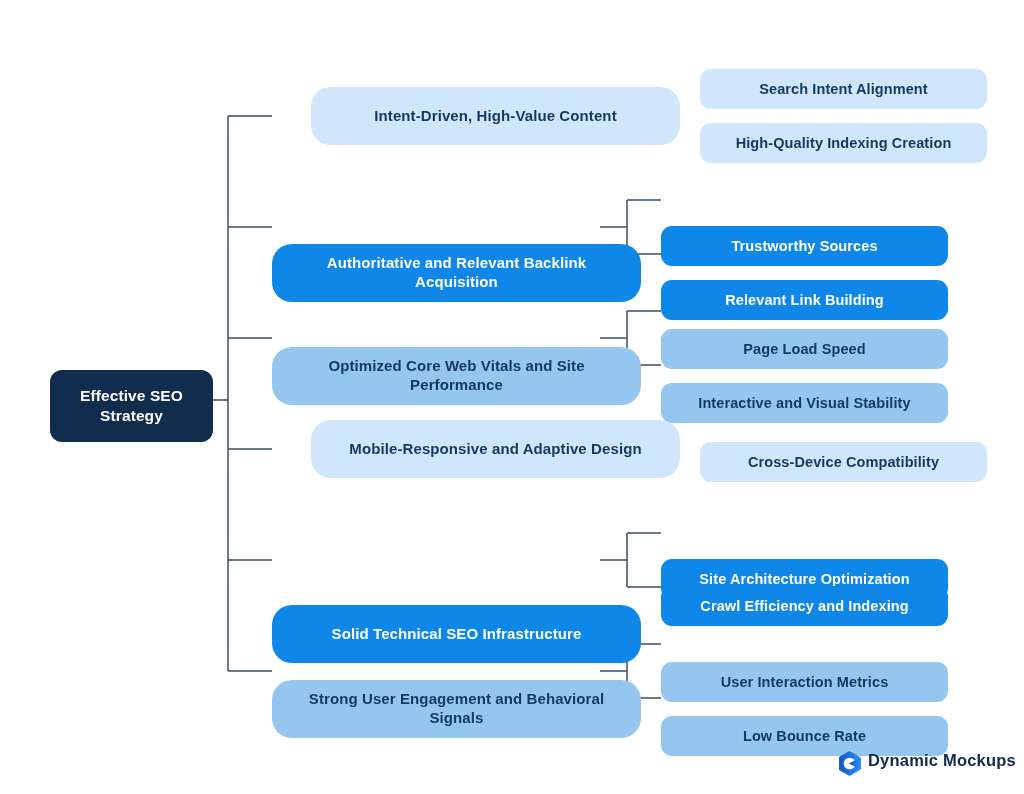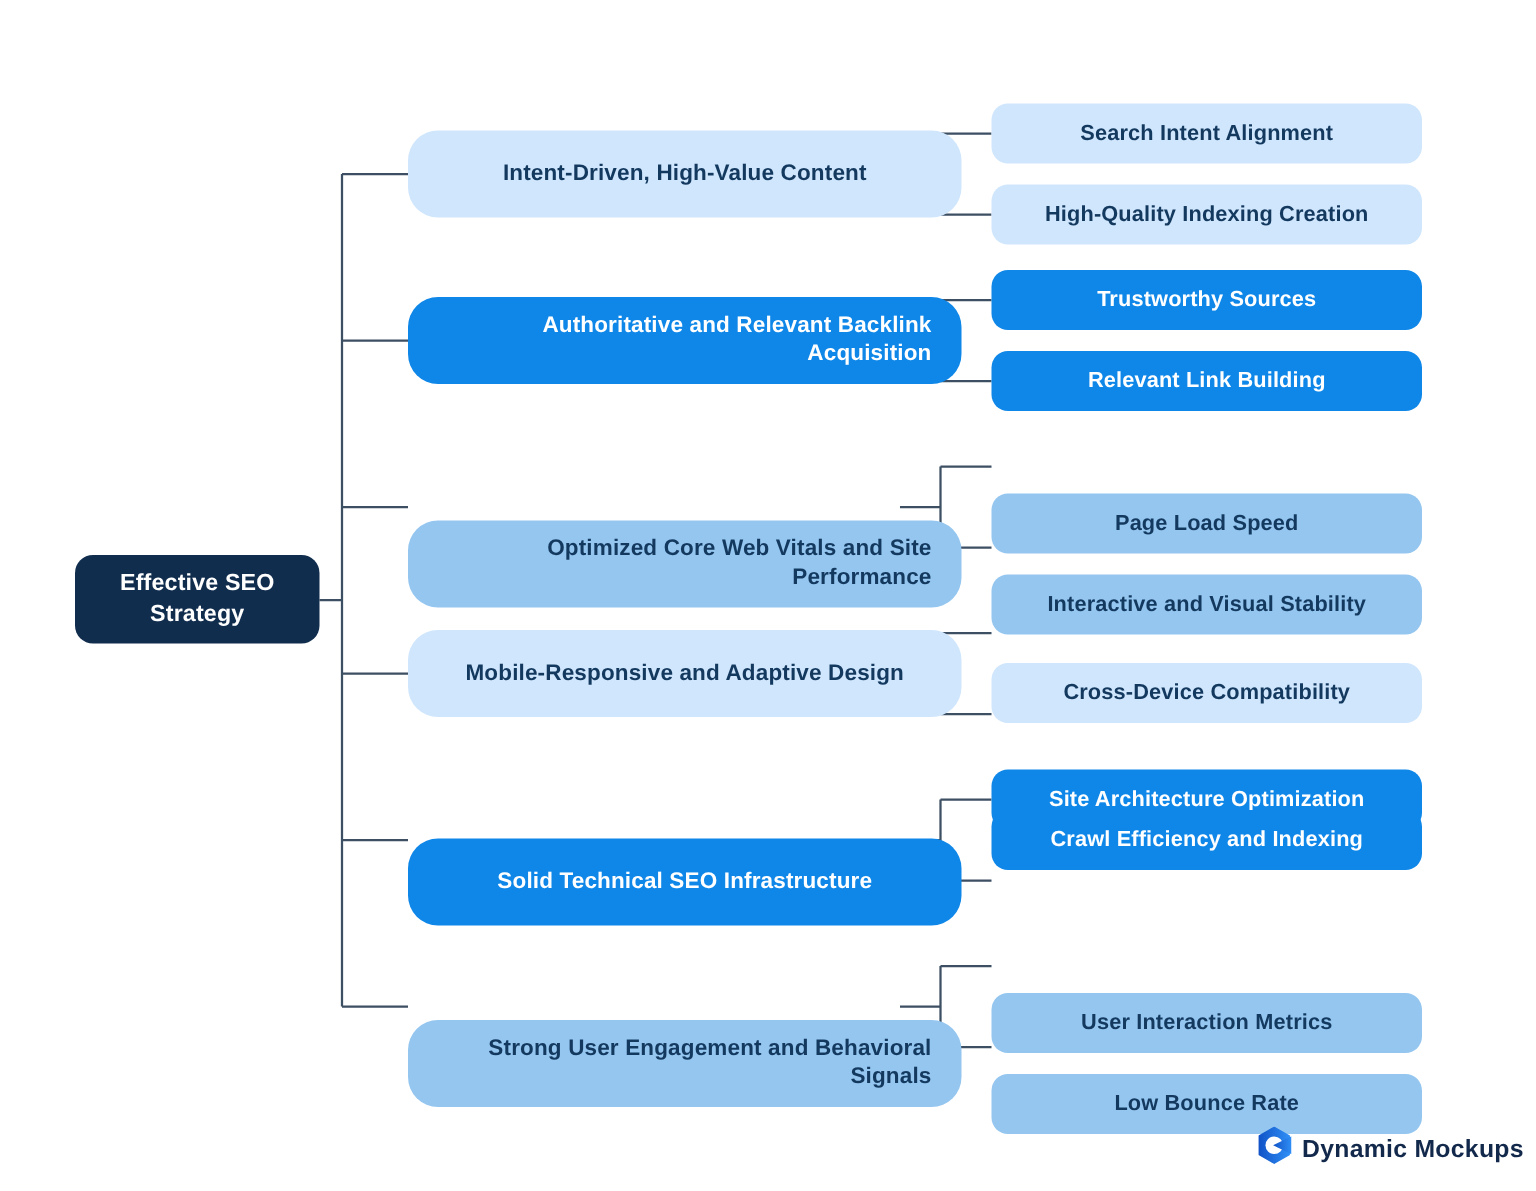--- a/index.html
+++ b/index.html
@@ -6,31 +6,31 @@
   #canvas{
     position:relative;width:1024px;height:794px;background:#ffffff;overflow:hidden;
     font-family:"Liberation Sans", sans-serif;
   }
   #connectors{position:absolute;left:0;top:0;width:1024px;height:794px;}
   .node{
     position:absolute;display:flex;align-items:center;justify-content:center;
     text-align:center;font-weight:700;box-sizing:border-box;letter-spacing:.1px;
   }
   .root-node{
-    left:50px;top:370px;width:163px;height:59px;border-radius:12px;
+    left:50px;top:370px;width:163px;height:72px;border-radius:12px;
     background:var(--root-bg,#112D4E);color:var(--root-text,#fff);
     font-size:15.5px;line-height:1.3;padding:0 10px;
   }
-  .mid{left:272px;width:369px;height:58px;border-radius:20px;font-size:15px;line-height:1.25;padding:0 20px;text-align:right;}
+  .mid{left:272px;width:369px;height:58px;border-radius:20px;font-size:15px;line-height:1.25;padding:0 20px;}
   .leaf{left:661px;width:287px;height:40px;border-radius:11px;font-size:14.5px;padding:0 12px;}
-  .light{background:var(--light-bg,#CFE6FD);color:var(--node-text,#14395F);}
+  .light{background:var(--light-bg,#CFE6FD);color:var(--node-text,#14395F);margin-left:39px;}
   .medium{background:var(--medium-bg,#94C6F0);color:var(--node-text,#14395F);margin-top:38px;}
-  .bright{background:var(--bright-bg,#0E87E9);color:var(--bright-text,#fff);}
+  .bright{background:var(--bright-bg,#0E87E9);color:var(--bright-text,#fff);margin-top:46px;}
   .logo{
-    position:absolute;left:838px;top:751px;display:flex;align-items:flex-end;gap:7px;
+    position:absolute;left:838px;top:751px;display:flex;align-items:flex-start;gap:7px;
   }
   .logo-text{font-size:16.5px;font-weight:700;color:var(--logo-text,#13294B);letter-spacing:.2px;}
 </style>
 </head>
 <body>
 
 <div id="canvas">
 
   <svg id="connectors" viewBox="0 0 1024 794" fill="none" stroke="#3D4F63" stroke-width="1.5">
 

